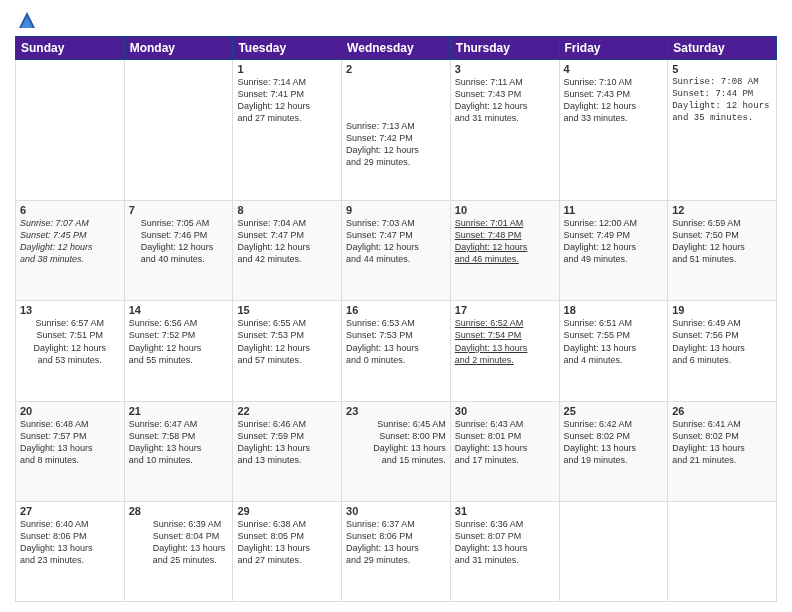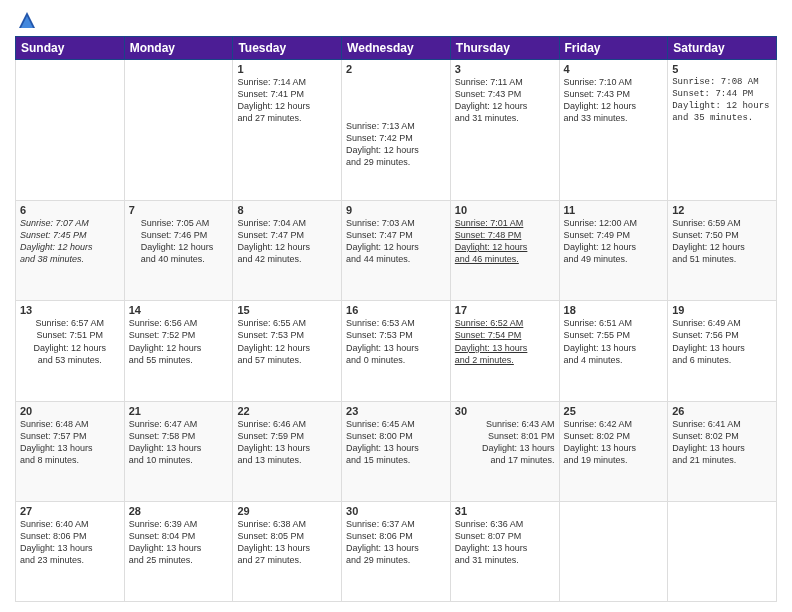--- a/index.html
+++ b/index.html
@@ -294,28 +294,28 @@
           </td>
           <td>
             <span class="day-number">22</span>
             <div class="day-info" style="white-space: pre-line;">Sunrise: 6:46 AM
 Sunset: 7:59 PM
 Daylight: 13 hours
 and 13 minutes.</div>
           </td>
           <td>
             <span class="day-number">23</span>
-            <div class="day-info" style="white-space: pre-line;">Sunrise: 6:45 AM
+            <div class="day-info" style="white-space: pre-line; text-align: right;">Sunrise: 6:45 AM
 Sunset: 8:00 PM
 Daylight: 13 hours
 and 15 minutes.</div>
           </td>
           <td>
             <span class="day-number">30</span>
-            <div class="day-info" style="white-space: pre-line; text-align: right;">Sunrise: 6:43 AM
+            <div class="day-info" style="white-space: pre-line;">Sunrise: 6:43 AM
 Sunset: 8:01 PM
 Daylight: 13 hours
 and 17 minutes.</div>
           </td>
           <td>
             <span class="day-number">25</span>
             <div class="day-info" style="white-space: pre-line;">Sunrise: 6:42 AM
 Sunset: 8:02 PM
 Daylight: 13 hours
 and 19 minutes.</div>
@@ -331,21 +331,21 @@
         <tr>
           <td>
             <span class="day-number">27</span>
             <div class="day-info" style="white-space: pre-line;">Sunrise: 6:40 AM
 Sunset: 8:06 PM
 Daylight: 13 hours
 and 23 minutes.</div>
           </td>
           <td>
             <span class="day-number">28</span>
-            <div class="day-info" style="white-space: pre-line;">Sunrise: 6:39 AM
+            <div class="day-info" style="white-space: pre-line; margin-left: 24px;">Sunrise: 6:39 AM
 Sunset: 8:04 PM
 Daylight: 13 hours
 and 25 minutes.</div>
           </td>
           <td>
             <span class="day-number">29</span>
             <div class="day-info" style="white-space: pre-line;">Sunrise: 6:38 AM
 Sunset: 8:05 PM
 Daylight: 13 hours
 and 27 minutes.</div>

